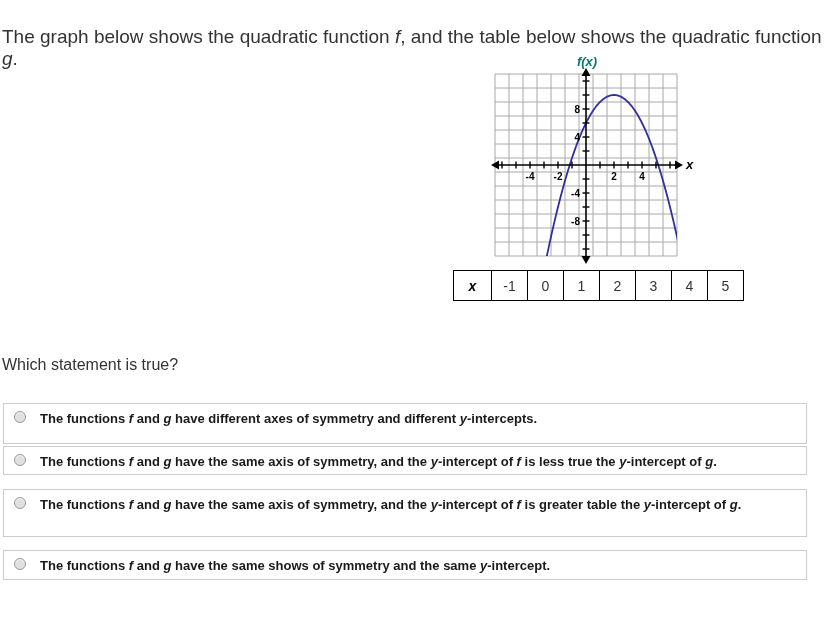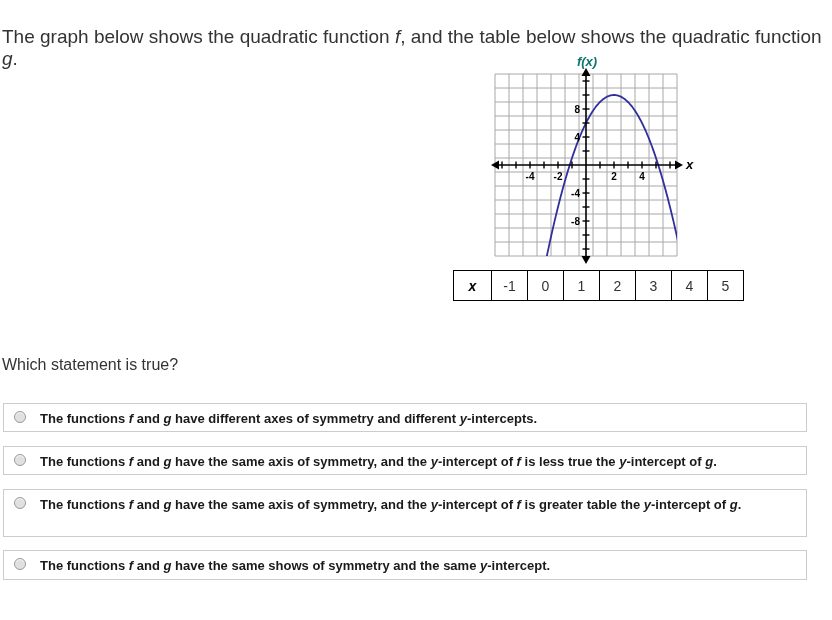--- a/index.html
+++ b/index.html
@@ -25,21 +25,21 @@
   .question { position:absolute; left:2px; top:356px; font-size:16px; color:#333; }
 
   .option { position:absolute; left:3px; width:804px; background:#fff; border:1px solid #ccc;
             display:flex; align-items:flex-start; padding:4px 8px 0 10px; }
   .radio { flex:0 0 auto; width:12px; height:12px; margin-top:3px; border-radius:50%;
            background:#e0e0e0; border:1px solid #9a9a9a;
            box-shadow: inset 0 1px 1px rgba(255,255,255,.8); }
   .opt-label { margin-left:14px; width:760px; font-size:13px; font-weight:bold;
                line-height:21px; color:#1a1a1a; }
   .opt-label i { font-style:italic; }
-  #option-0 { top:403px; height:29px; }
+  #option-0 { top:403px; height:41px; }
   #option-1 { top:446px; height:29px; }
   #option-2 { top:489px; height:48px; }
   #option-3 { top:550px; height:30px; }
 </style>
 </head>
 <body>
 
 <div class="page">
 
   <div class="intro"><span>The graph below shows the quadratic function </span><i>f</i><span>, and the table below shows the quadratic function </span><i>g</i><span>.</span></div>

